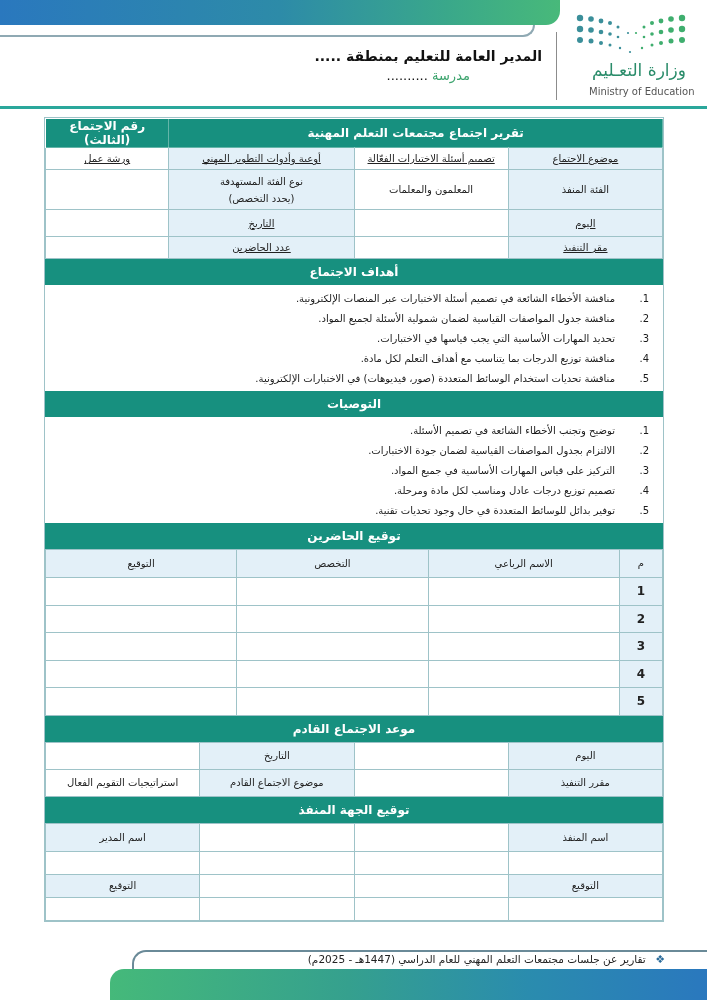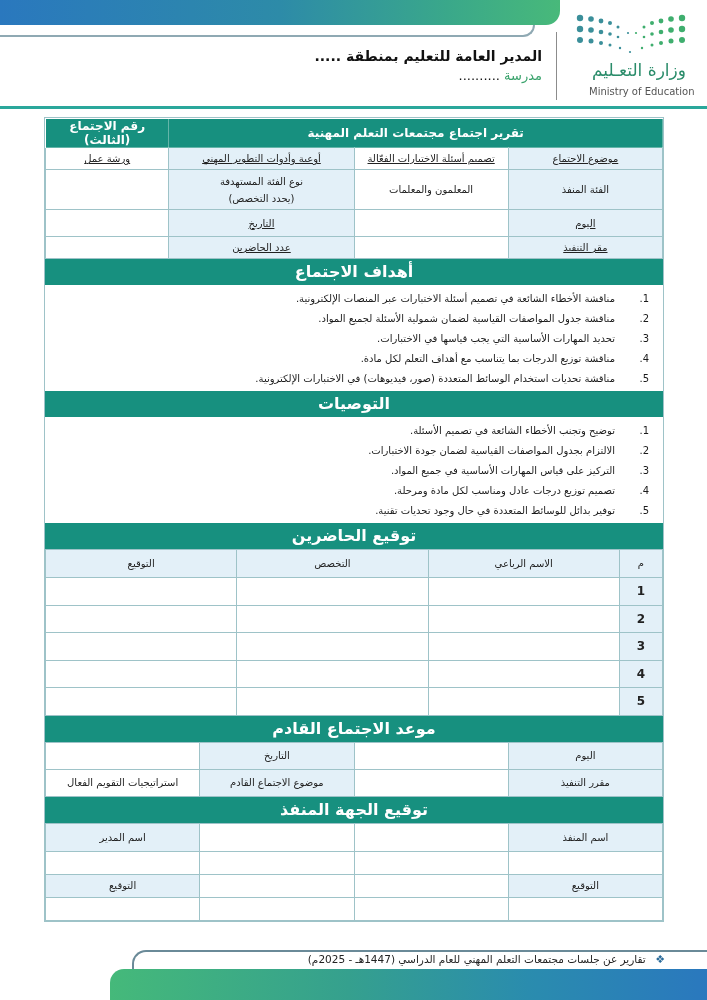--- a/index.html
+++ b/index.html
@@ -20,36 +20,36 @@
   .header-rule {
     position: absolute; left: 0; top: 106px; width: 707px; height: 3px; background: #2aa79b;
   }
   .header-divider {
     position: absolute; left: 556px; top: 32px; width: 1px; height: 68px; background: #8c8c8c;
   }
   .header-text {
     position: absolute; right: 165px; top: 46px; direction: rtl; text-align: right;
   }
   .header-text .l1 { font-family: "DejaVu Sans", sans-serif; font-size: 14px; font-weight: bold; color: #111; line-height: 20px; }
-  .header-text .l2 { font-family: "DejaVu Sans", sans-serif; font-size: 13px; line-height: 20px; }
+  .header-text .l2 { font-family: "DejaVu Sans", sans-serif; font-size: 13px; line-height: 20px; text-align: center; }
   .header-text .l2 .school { color: #3aa36c; }
   .header-text .l2 .dots { color: #111; }
 
   .logo { position: absolute; left: 566px; top: 8px; width: 130px; height: 92px; }
   .logo .dots-svg { position: absolute; left: 4px; top: 2px; }
   .logo .ar { position: absolute; right: 10px; top: 52px; font-size: 17px; color: #2a8c6a; direction: rtl; letter-spacing: 1px; }
   .logo .en { position: absolute; left: 6px; top: 78px; font-size: 10px; color: #555; white-space: nowrap; margin-left: 17px; }
 
   
   .form {
     position: absolute; left: 44px; top: 117px; width: 620px; direction: rtl;
     border: 1px solid #9ec3c8;
   }
   .band {
-    background: #17907f; color: #ffffff; font-size: 16px; font-weight: bold;
+    background: #17907f; color: #ffffff; font-size: 12px; font-weight: bold;
     text-align: center; height: 26px; line-height: 26px;
   }
   table { width: 100%; border-collapse: collapse; table-layout: fixed; }
   td, th {
     border: 1px solid #9ec3c8; font-size: 10px; text-align: center; vertical-align: middle;
     font-weight: normal; color: #222; padding: 0 4px;
   }
   .lbl { background: #e3f0f8; }
   .title-row td { background: #17907f; color: #fff; font-size: 12px; font-weight: bold; height: 26px; border-color: #ffffff55; margin-top: 18px; }
   .title-row td.num { background: #17907f; border-right: 1px solid #ffffff; }

